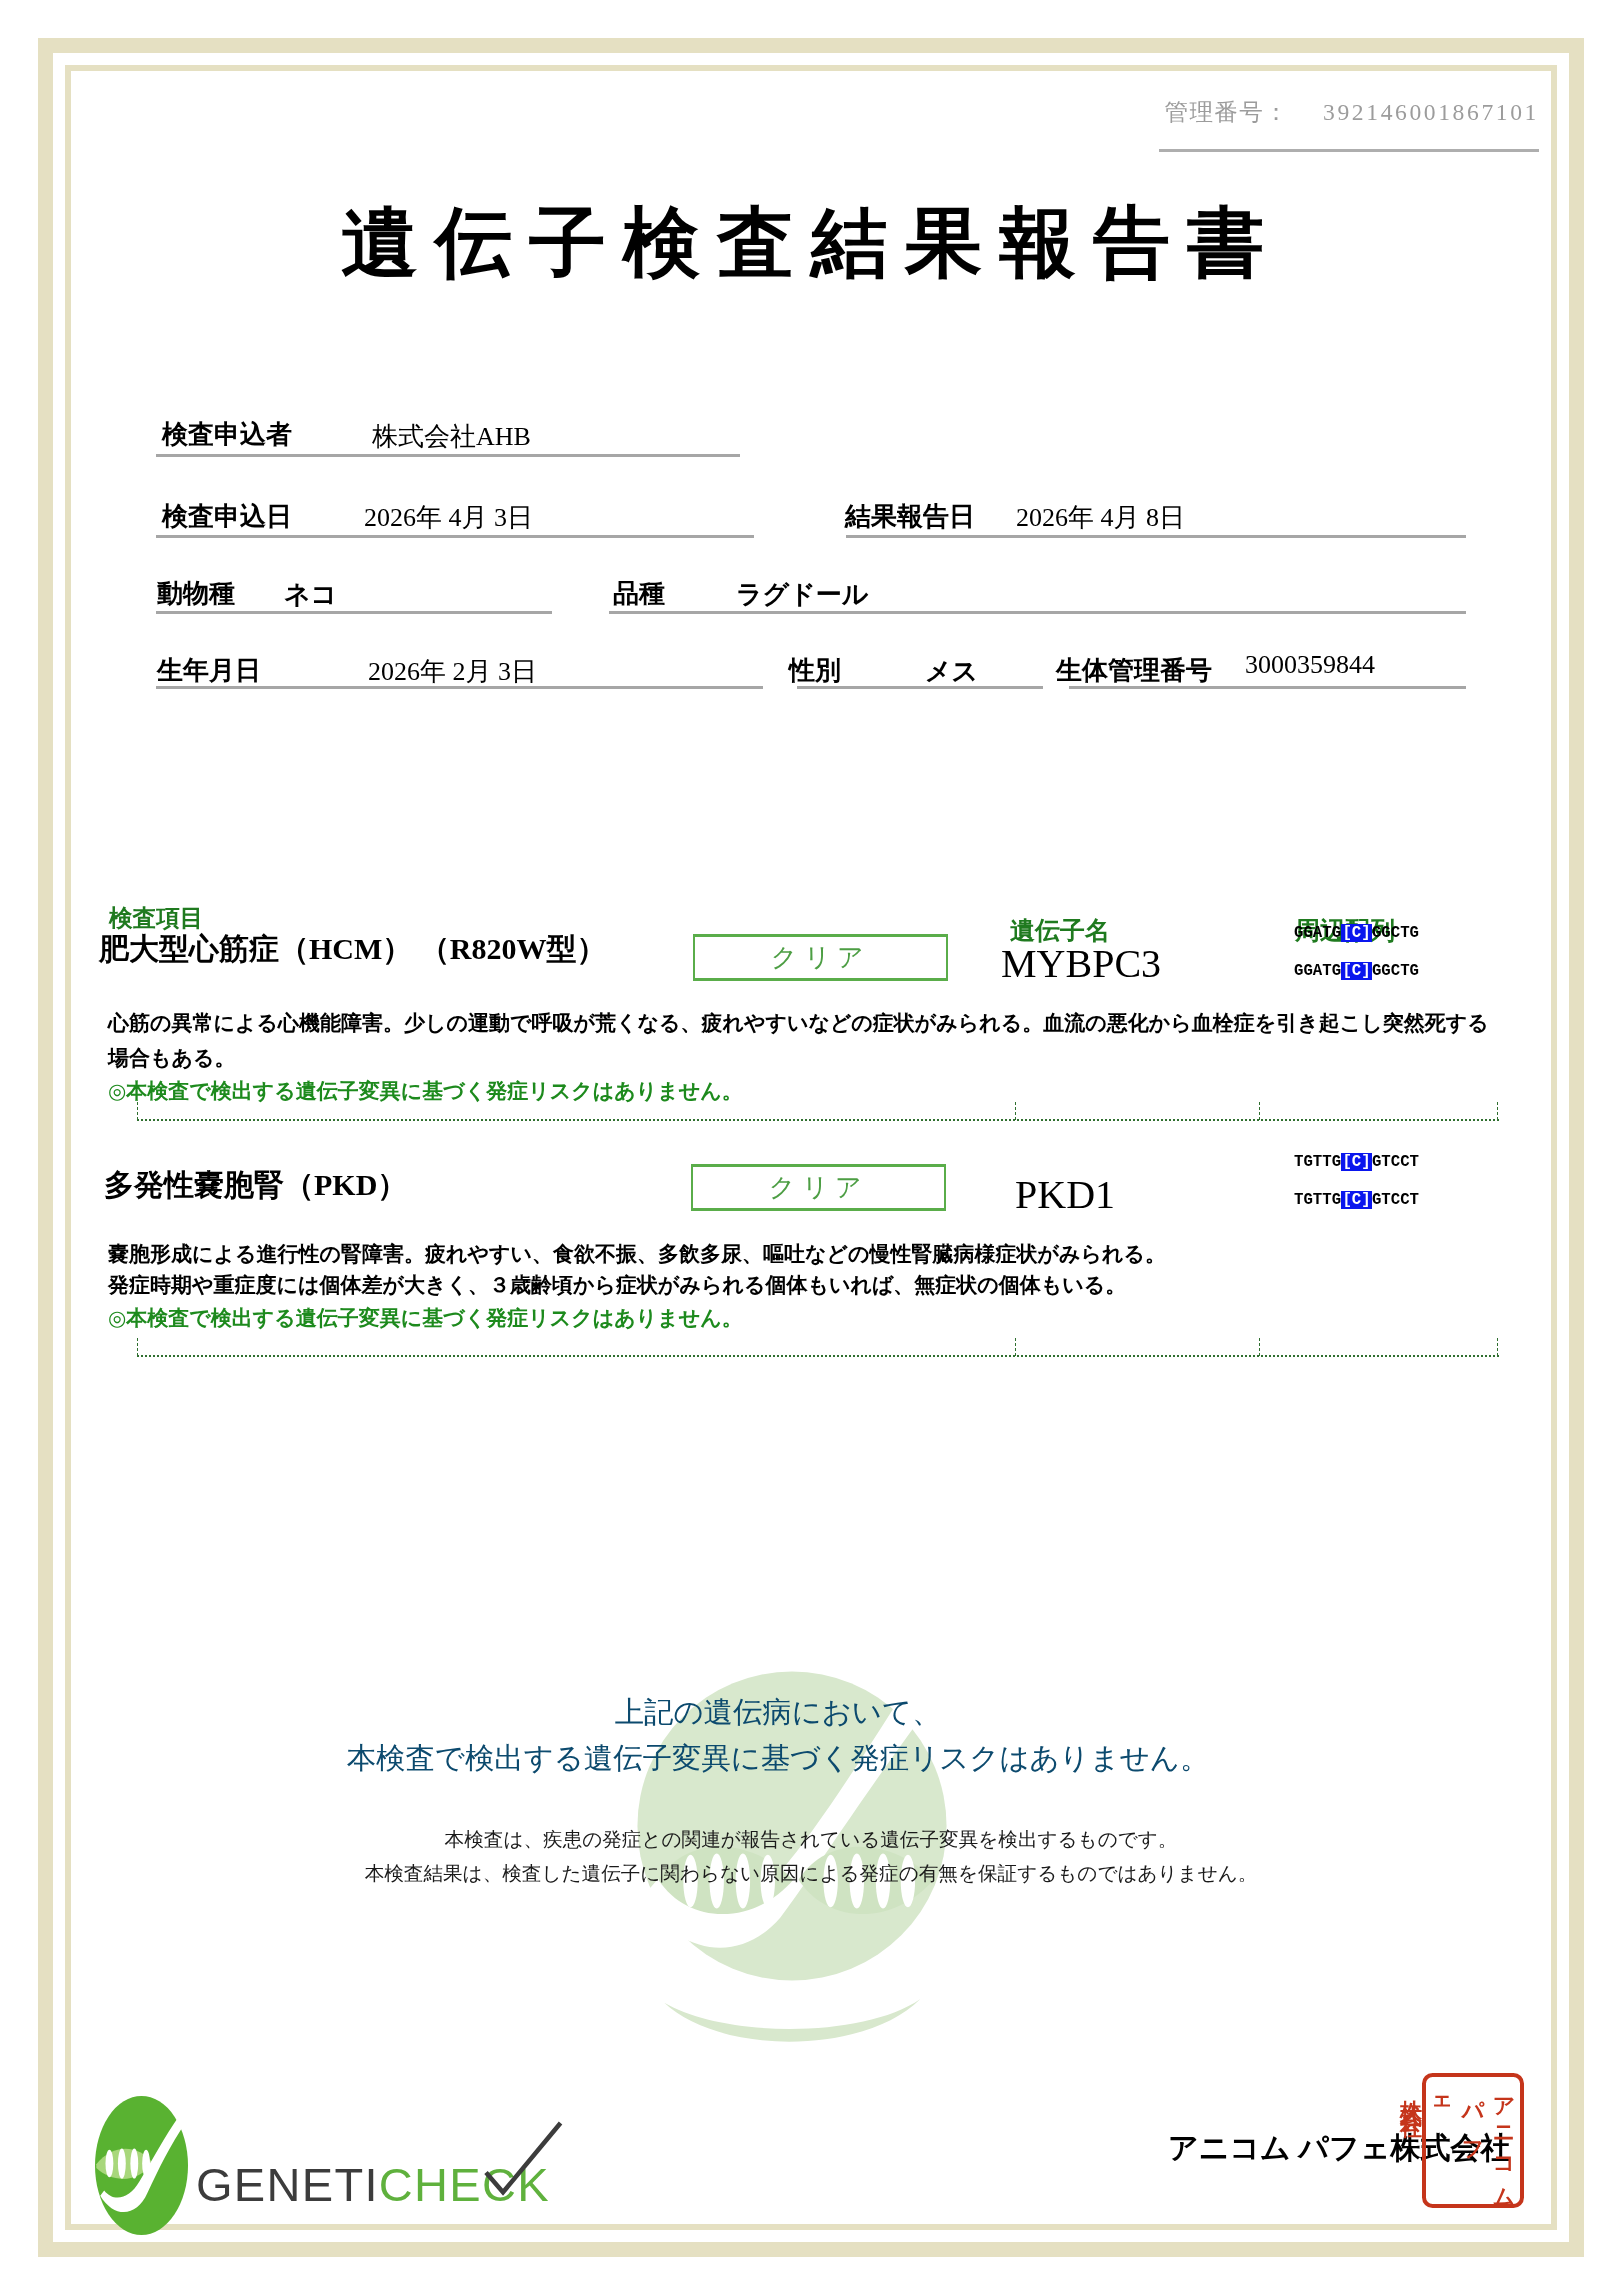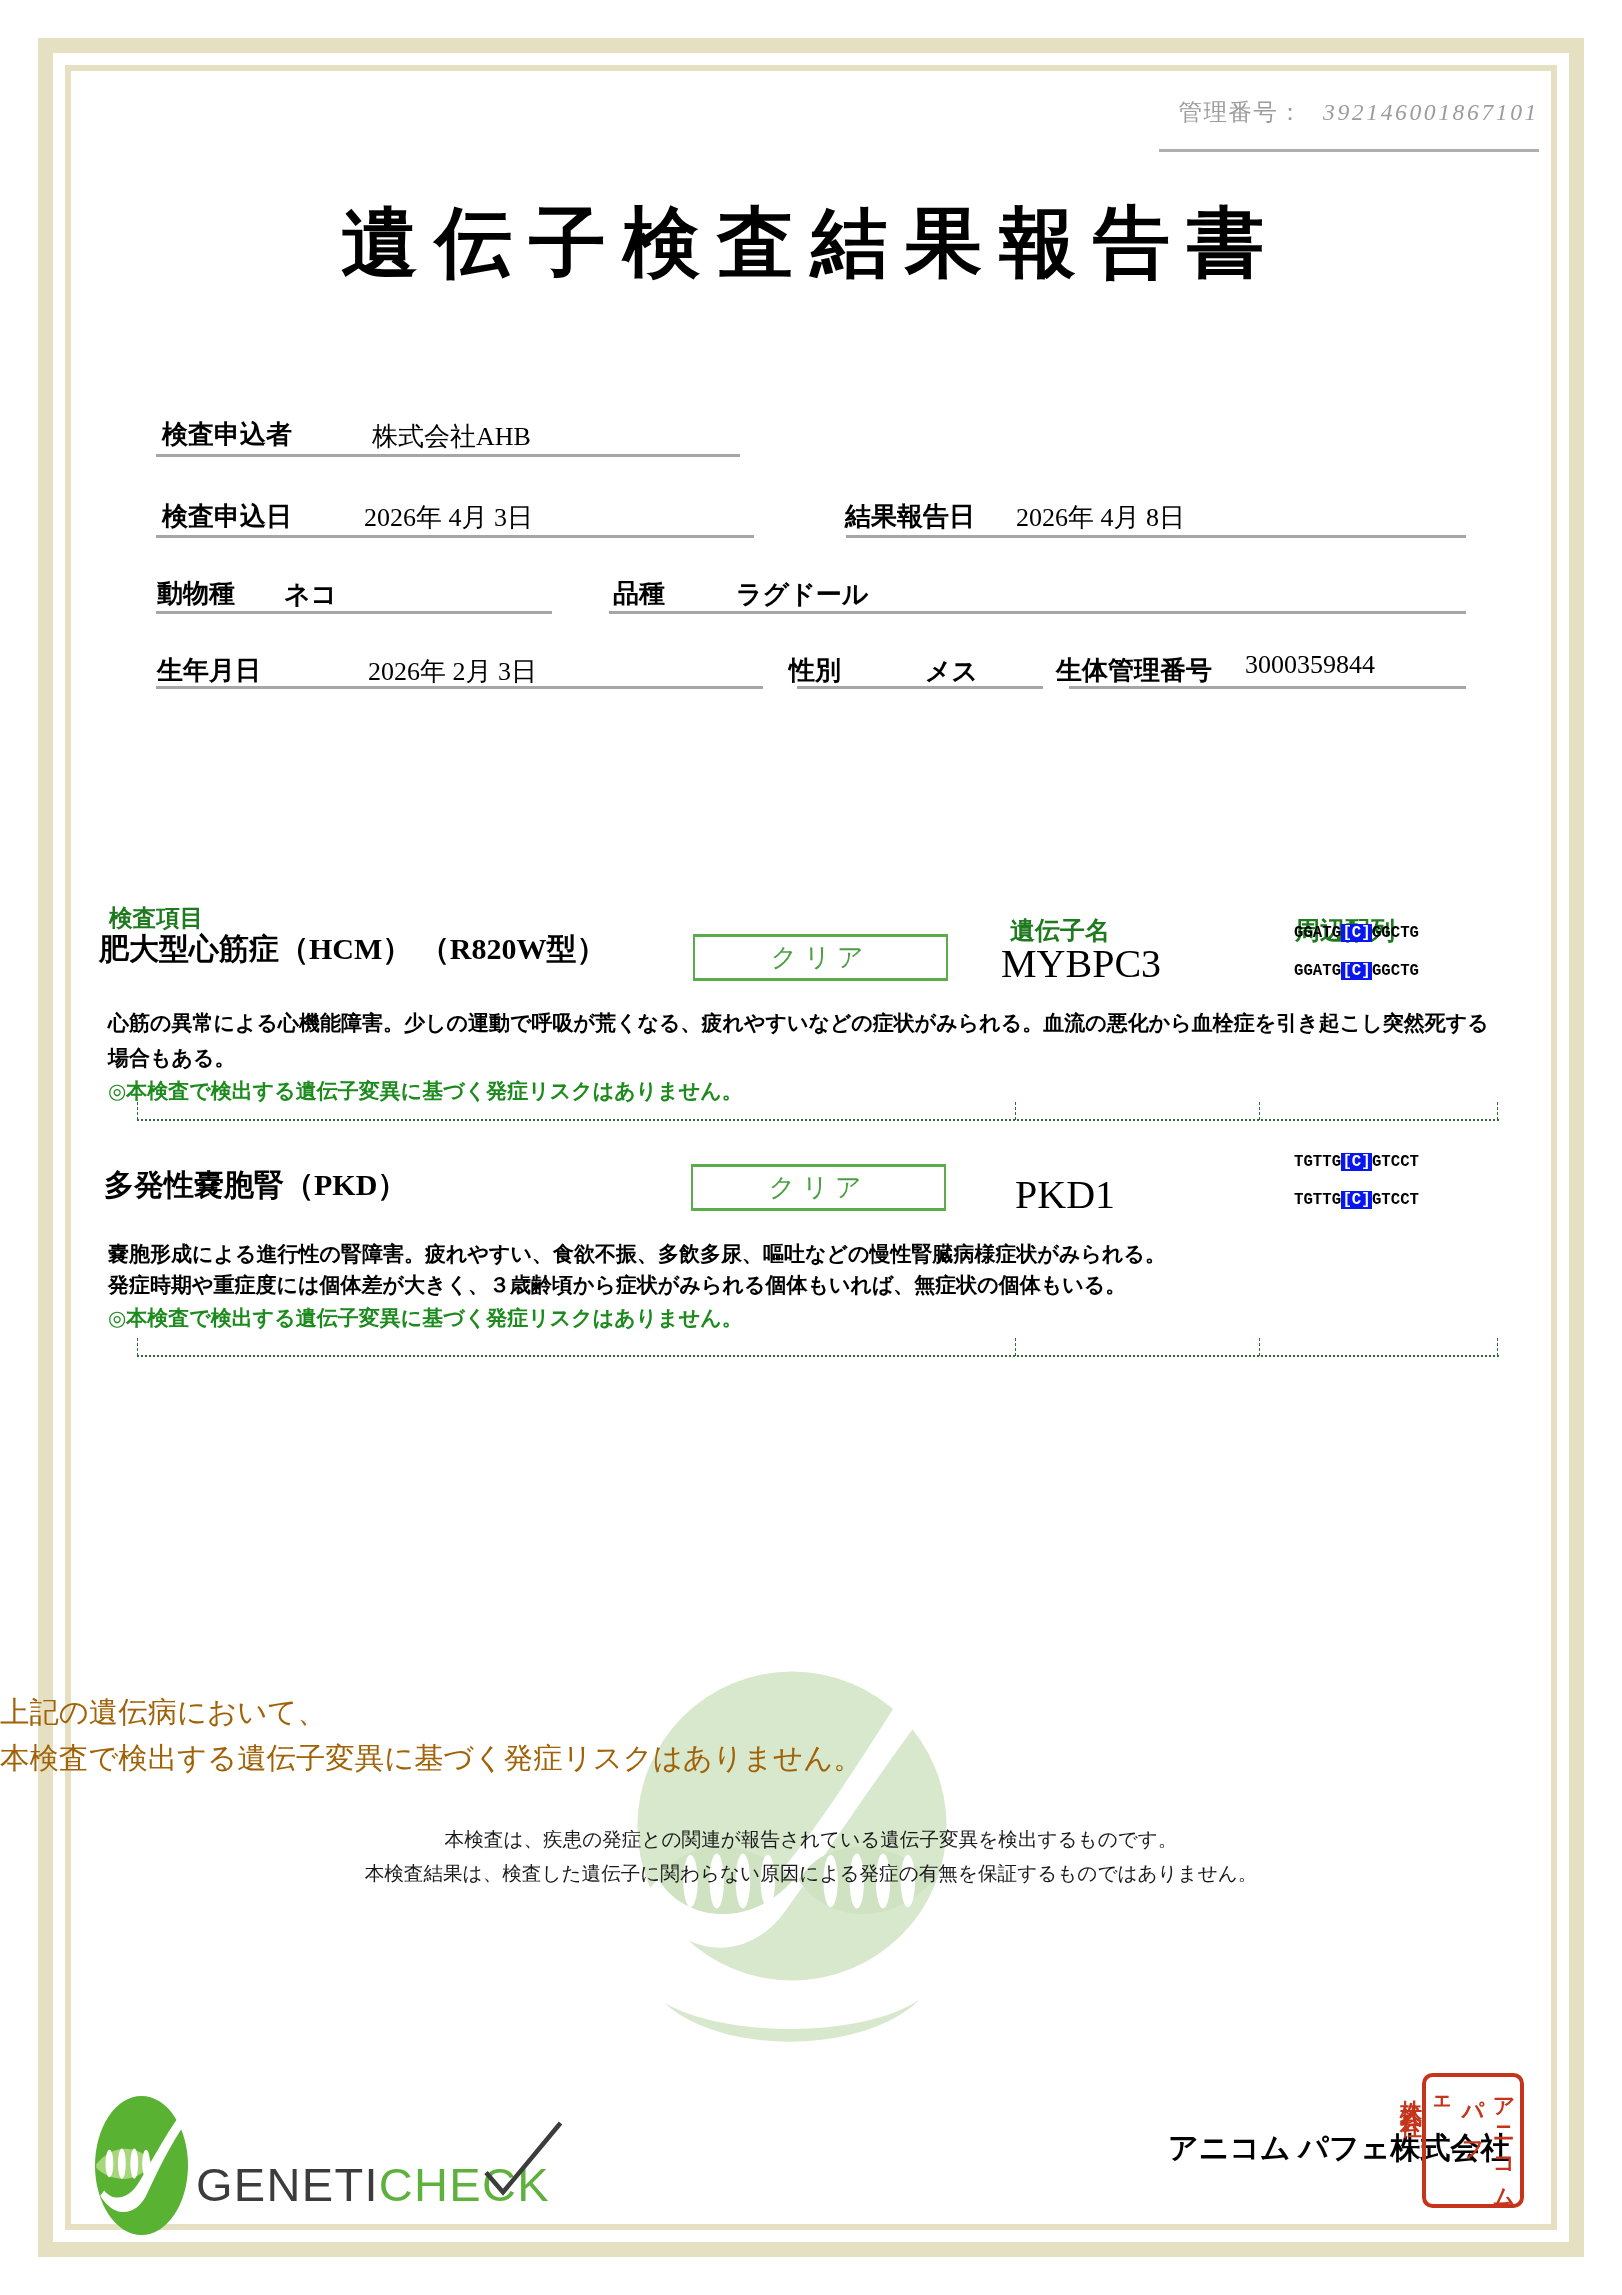--- a/index.html
+++ b/index.html
@@ -6,21 +6,21 @@
   body{width:1622px;height:2295px;position:relative;background:#ffffff;
        font-family:"Liberation Serif","DejaVu Serif",serif;color:#000;overflow:hidden;}
   .abs{position:absolute;}
   
   .frame-outer{position:absolute;top:38px;left:38px;right:38px;bottom:38px;
                border:15px solid #e5e0c2;pointer-events:none;}
   .frame-inner{position:absolute;top:65px;left:65px;right:65px;bottom:65px;
                border:6.5px solid #e5e0c2;pointer-events:none;}
   
   .mgmt{top:96px;right:83px;font-size:23.6px;color:#9c9c9c;letter-spacing:1.3px;}
-  .mgmt .num{margin-left:20px;letter-spacing:2.6px;font-style:italic;}
+  .mgmt .num{margin-left:34px;letter-spacing:2.6px;}
   .mgmt-line{left:1159px;top:149px;width:380px;height:3.3px;background:#aeaeae;}
   .doc-title{top:192px;left:0;width:1622px;text-align:center;font-size:77px;font-weight:bold;
              letter-spacing:17px;}
   
   .flabel{font-size:26px;font-weight:bold;white-space:nowrap;}
   .fvalue{font-size:26px;white-space:nowrap;}
   .uline{height:3.3px;background:#a6a6a6;}
   
   .thead{font-size:25px;font-weight:bold;color:#1f7a1f;white-space:nowrap;margin-top:36px;}
   .item-title{font-size:30px;font-weight:bold;white-space:nowrap;}
@@ -29,21 +29,21 @@
               display:flex;align-items:center;justify-content:center;}
   .result-box span{font-size:26px;color:#4d9e44;letter-spacing:6.5px;}
   .seq{font-family:"Liberation Mono","DejaVu Sans Mono",monospace;font-size:15.7px;font-weight:bold;white-space:nowrap;}
   .seq .var{background:#0a16ee;color:#ffffff;padding:0 1.3px;}
   .desc{font-size:21px;font-weight:bold;white-space:nowrap;}
   .risk{font-size:21px;font-weight:bold;color:#1d8a1d;white-space:nowrap;}
   .sep{border-top:2px dotted #2f6f2f;height:0;}
   .tick{width:0;height:18.3px;border-left:1.3px dashed #2f6f2f;}
   
   .sans{font-family:"Liberation Sans","DejaVu Sans",sans-serif;}
-  .summary{left:0;width:1556px;text-align:left;font-size:29.4px;color:#a16207;z-index:2;}
+  .summary{left:0;width:1556px;text-align:center;font-size:29.4px;color:#0c4a6e;z-index:2;}
   .note{left:0;width:1622px;text-align:center;font-size:19.6px;color:#1a1a1a;z-index:2;}
   .watermark{z-index:0;}
   
   .brand-text{top:2157px;left:196px;font-size:47px;letter-spacing:1.3px;z-index:1;white-space:nowrap;}
   .brand-text .p1{color:#3c3c3c;}
   .brand-text .p2{color:#5fb13d;}
   .company{top:2128px;left:1168px;font-size:30px;font-weight:bold;z-index:1;white-space:nowrap;}
   .stamp{top:2073px;left:1422px;width:94px;height:127px;border:4.6px solid #c5351b;border-radius:10.5px;
          z-index:2;background:transparent;writing-mode:vertical-rl;color:#c5351b;
          font-weight:bold;padding:0;}

